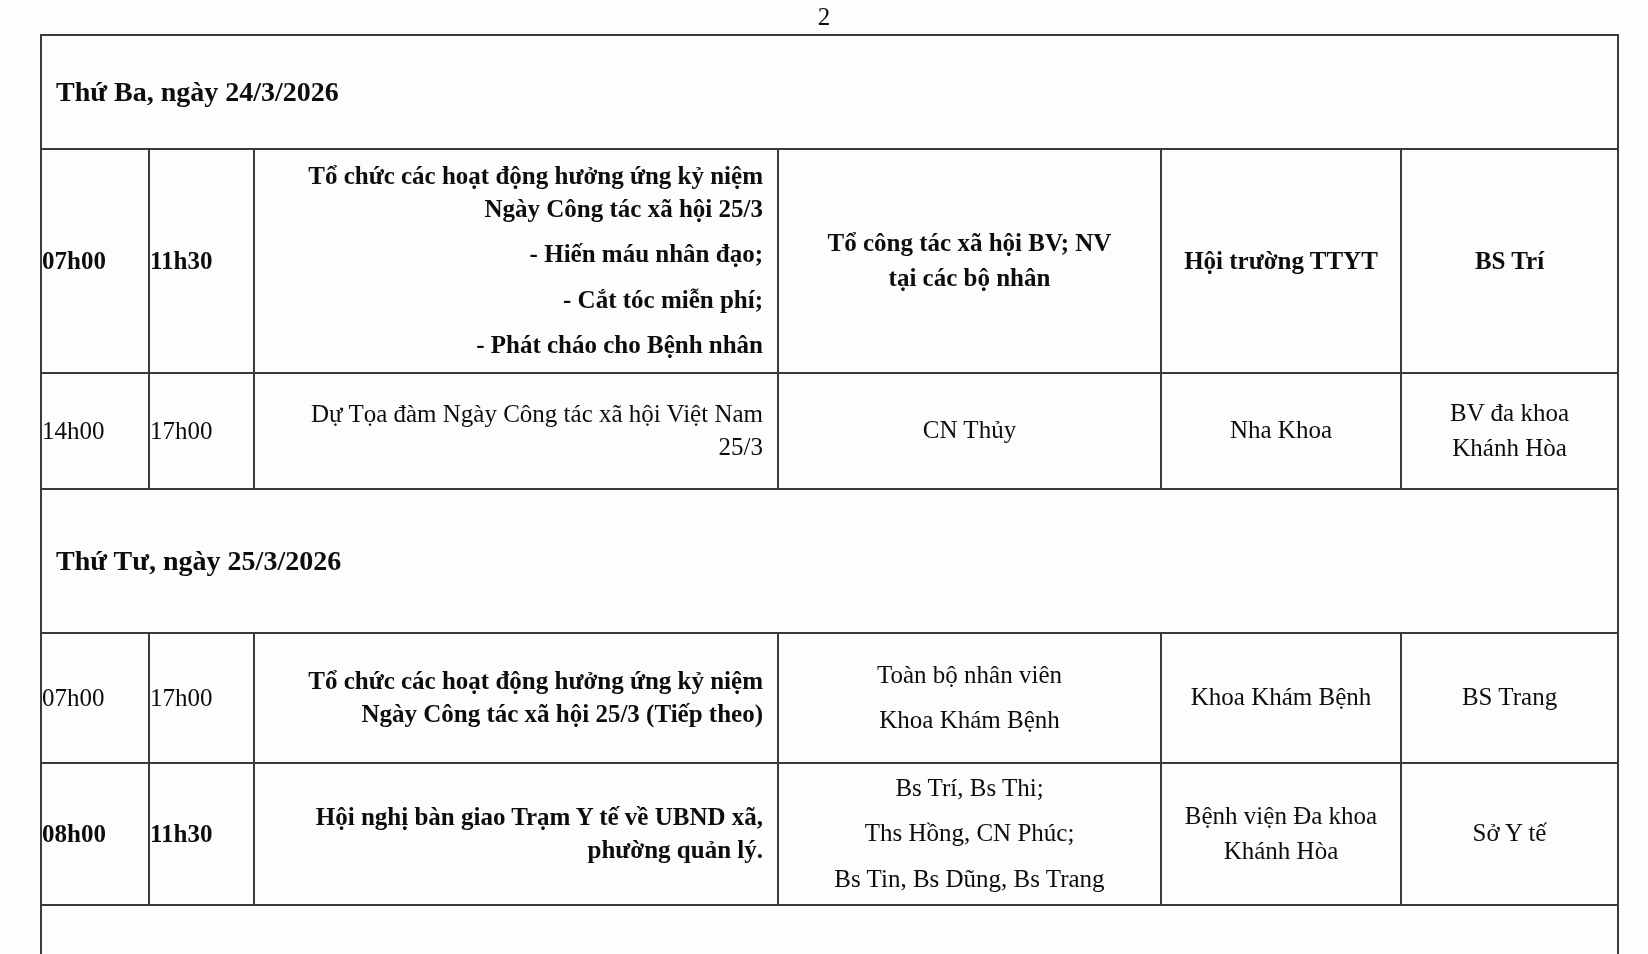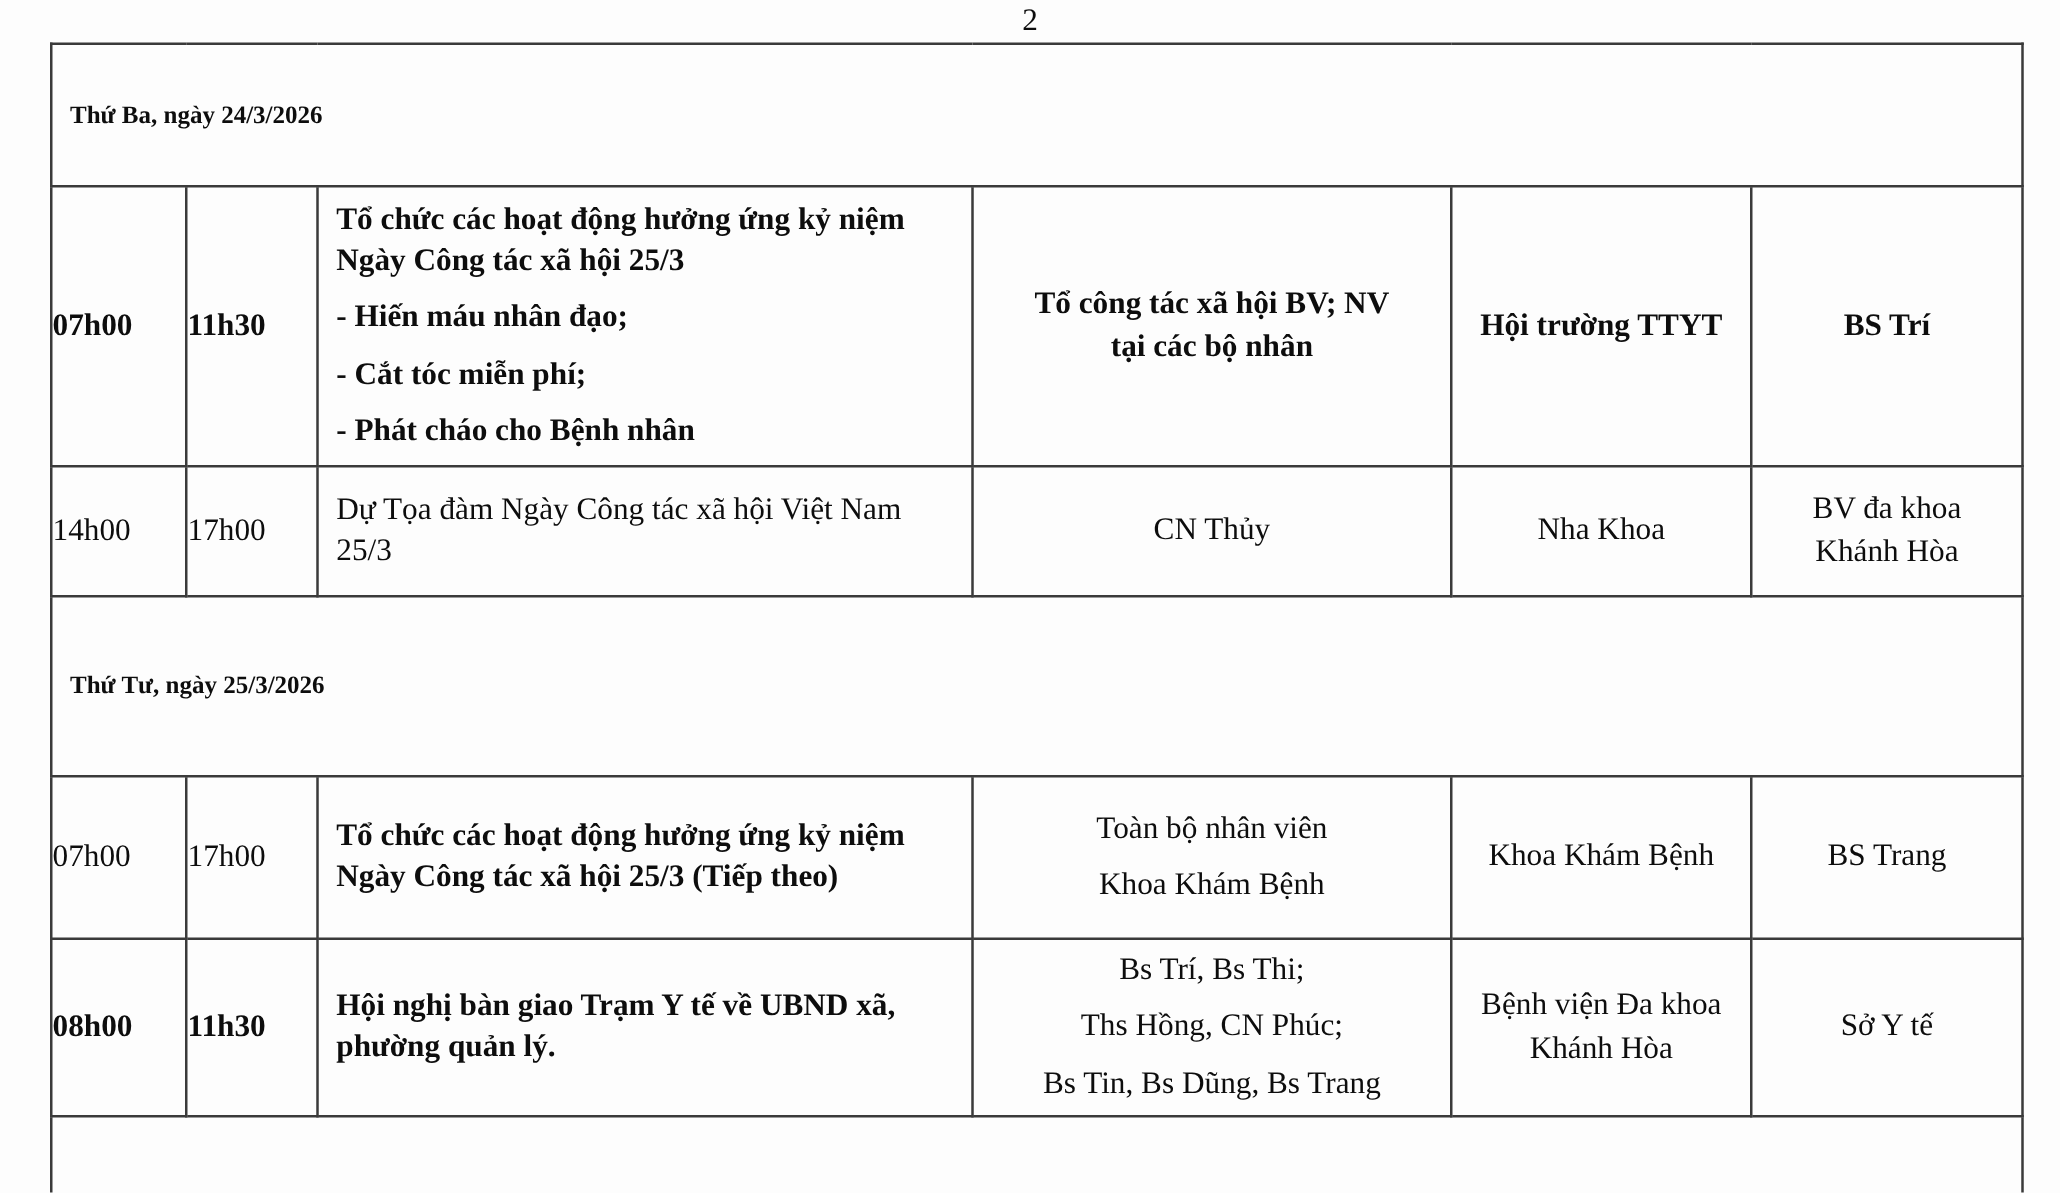--- a/index.html
+++ b/index.html
@@ -33,29 +33,29 @@
     table-layout: fixed;
   }
   td {
     border: 2px solid #3a3a3a;
     vertical-align: middle;
     font-size: 25px;
     padding: 0;
   }
   td.day {
     font-weight: bold;
-    font-size: 20px;
+    font-size: 28px;
     text-align: left;
     padding-left: 14px;
     margin-top: 32px;
   }
   td.time {
   }
   td.content {
-    text-align: left;
+    text-align: right;
     padding: 10px 14px;
     line-height: 1.3;
   }
   td.content p {
     margin: 0;
   }
   td.content p + p {
     margin-top: 13px;
   }
   td.center {
@@ -67,21 +67,21 @@
     margin-top: 2px;
   }
   td.spread .line + .line {
     margin-top: 13px;
   }
   .b {
     font-weight: bold;
   }
   tr.r-day1   { height: 114px; }
   tr.r-ev1    { height: 222px; }
-  tr.r-ev2    { height: 104px; }
+  tr.r-ev2    { height: 116px; }
   tr.r-day2   { height: 144px; }
   tr.r-ev3    { height: 130px; }
   tr.r-ev4    { height: 142px; }
   tr.r-bottom { height: 72px; }
 </style>
 </head>
 <body>
 
 <div class="page-number">2</div>
 

